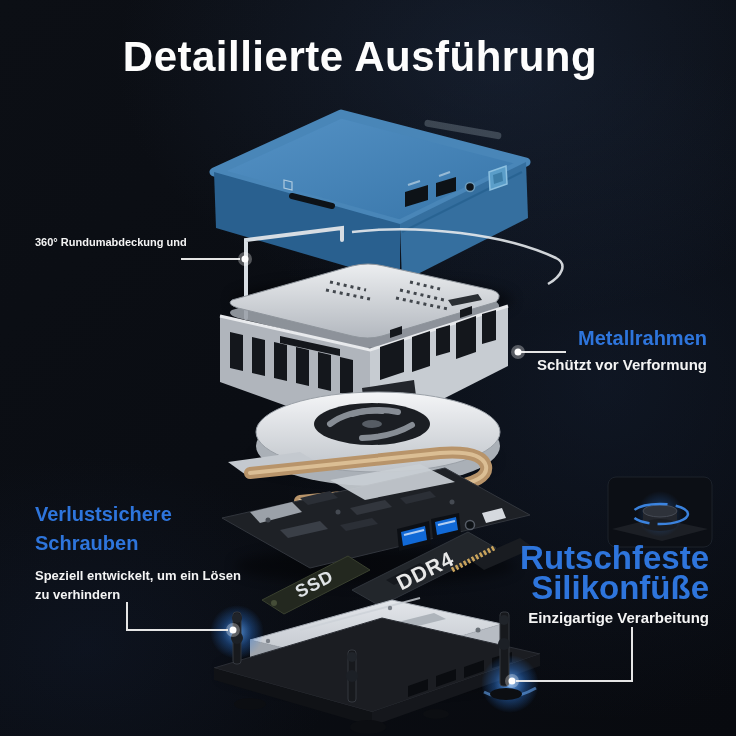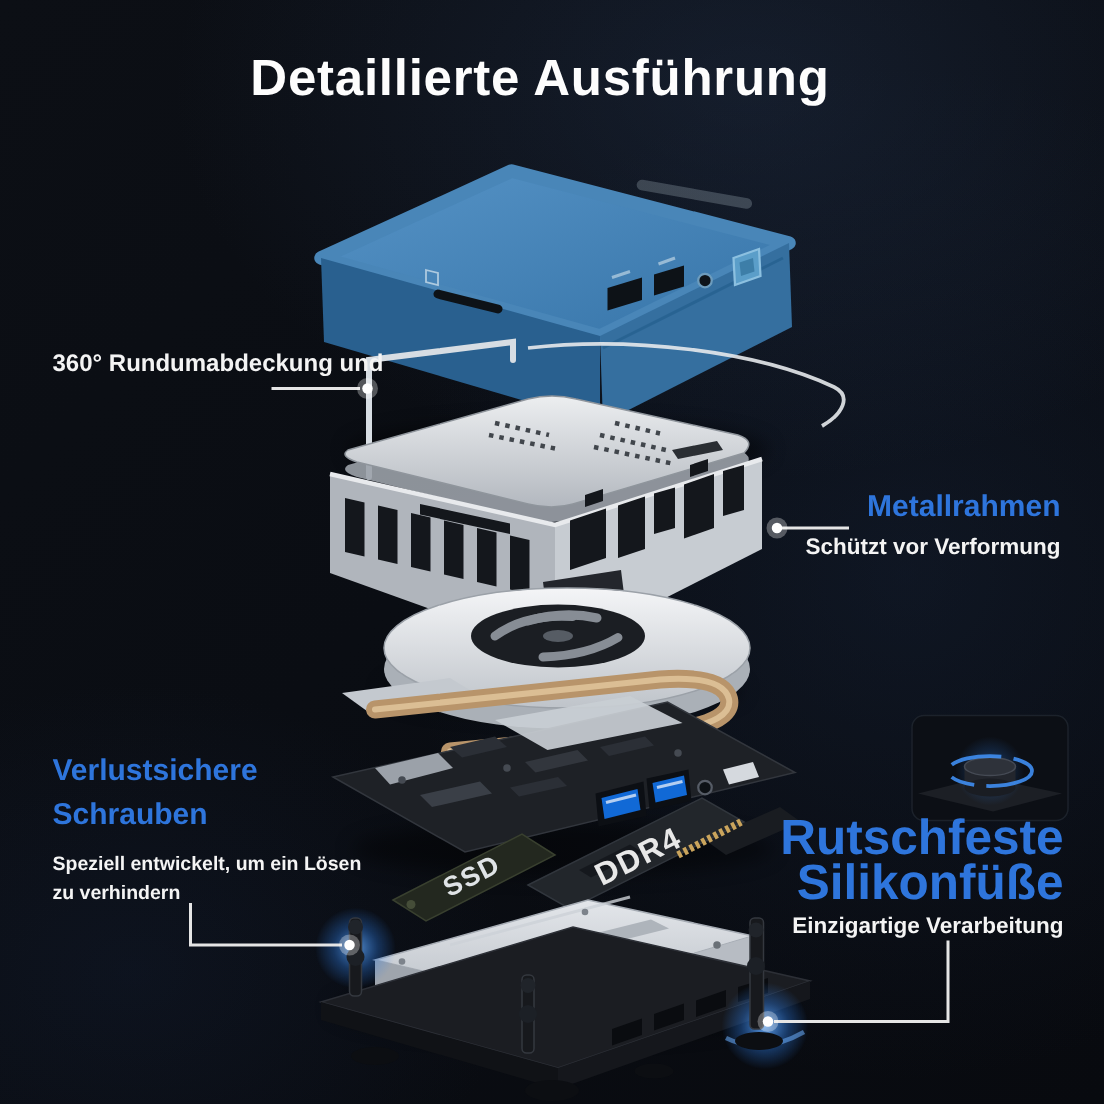--- a/index.html
+++ b/index.html
@@ -14,28 +14,28 @@
     position:relative;width:736px;height:736px;overflow:hidden;
     background:
       radial-gradient(ellipse 620px 420px at 68% 8%, rgba(44,64,98,.32), transparent 62%),
       radial-gradient(ellipse 520px 520px at 82% 52%, rgba(32,52,86,.26), transparent 65%),
       radial-gradient(ellipse 420px 320px at 12% 88%, rgba(26,42,74,.22), transparent 60%),
       linear-gradient(135deg,#0c0f15 0%,#0a0d13 45%,#080a0f 100%);
   }
   .scene{position:absolute;left:0;top:0;}
   .page-title{
     position:absolute;top:33px;left:0;width:720px;text-align:center;
-    font-size:34px;font-weight:700;color:#fdfdfd;letter-spacing:.5px;
+    font-size:42px;font-weight:700;color:#fdfdfd;letter-spacing:.5px;
   }
   .callout{position:absolute;}
   .callout .h{color:var(--accent-blue);font-weight:700;}
   .callout .d{color:var(--text-white);font-weight:700;}
   .co-wlan{left:35px;top:224px;text-align:left;}
   .co-wlan .h{font-size:23px;line-height:27px;}
-  .co-wlan .d{margin-top:9px;font-size:16px;line-height:19px;}
+  .co-wlan .d{margin-top:9px;font-size:11px;line-height:19px;}
   .co-metal{right:29px;top:324px;text-align:right;}
   .co-metal .h{font-size:20px;line-height:28px;}
   .co-metal .d{margin-top:4px;font-size:15px;line-height:18.5px;}
   .co-screws{left:35px;top:500px;text-align:left;}
   .co-screws .h{font-size:20px;line-height:29px;}
   .co-screws .d{margin-top:8px;font-size:13px;line-height:19px;}
   .co-feet{right:27px;top:543px;text-align:right;}
   .co-feet .h{font-size:33px;line-height:30px;}
   .co-feet .d{margin-top:6px;font-size:15px;line-height:18px;}
 </style>

